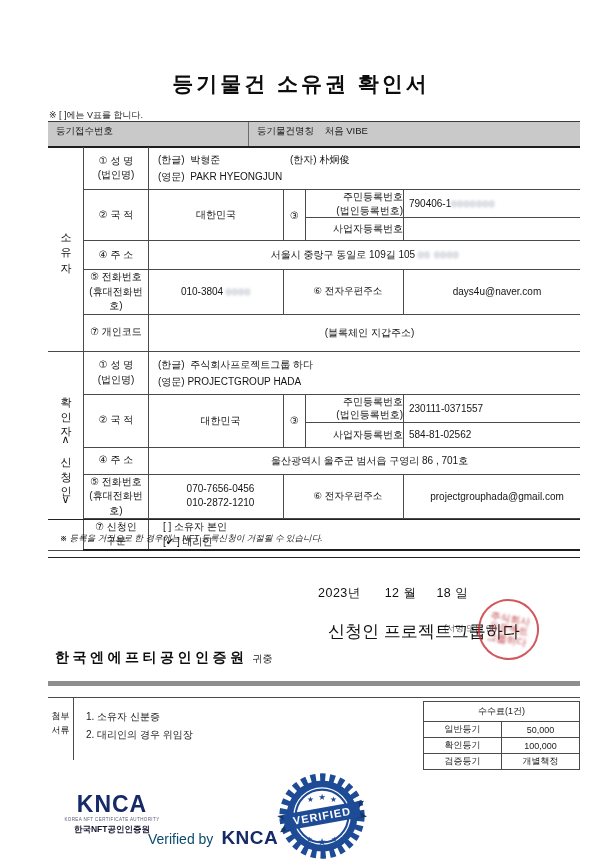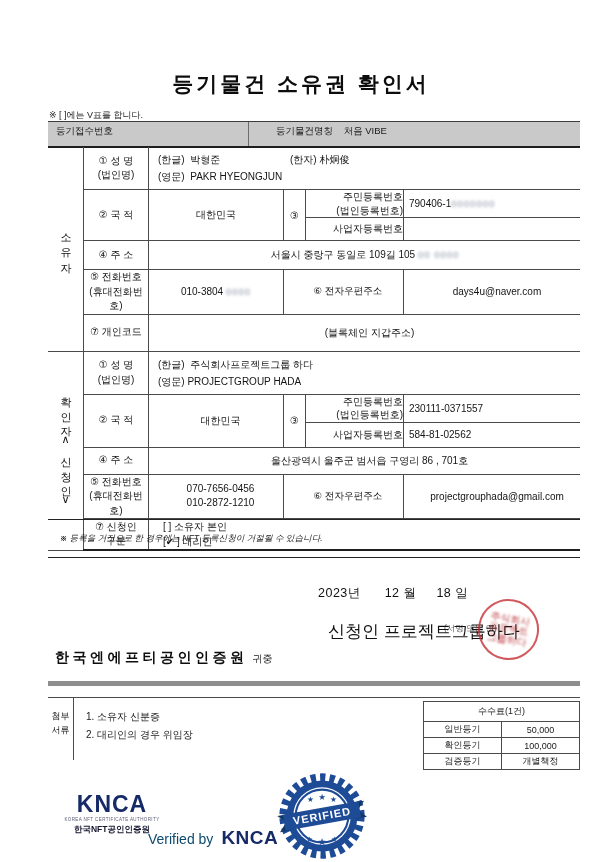--- a/index.html
+++ b/index.html
@@ -10,21 +10,21 @@
   .prewrap{white-space:pre-wrap;}
 
   
   #doc-title{top:70px;left:0;width:602px;text-align:center;
              font-size:21px;font-weight:bold;letter-spacing:3px;color:#0c0c0c;}
   #check-note{top:109px;left:49px;font-size:9px;color:#222;}
 
   
   #header-band{top:121px;left:48px;width:532px;overflow:hidden;}
   #header-band .row{display:flex;border-top:1px solid #3c3c3c;border-bottom:2.5px solid #1f1f1f;
-                    background:#c9c9c9;height:24px;gap:19px;}
+                    background:#c9c9c9;height:24px;}
   #header-band .cell{font-size:9.5px;padding:3px 8px 0 8px;color:#1a1a1a;}
   #header-band .cell.left{width:184px;border-right:1px solid #6d6d6d;}
   #header-band .cell.right{flex:1;}
   #header-band .val{margin-left:8px;}
 
   
   #main-table-wrap{top:147px;left:48px;width:532px;overflow:hidden;}
   table.main{border-collapse:collapse;table-layout:fixed;width:534px;margin-left:-1px;}
   table.main td{border:1px solid #4a4a4a;padding:0;vertical-align:middle;
                 font-size:10px;color:#141414;}

